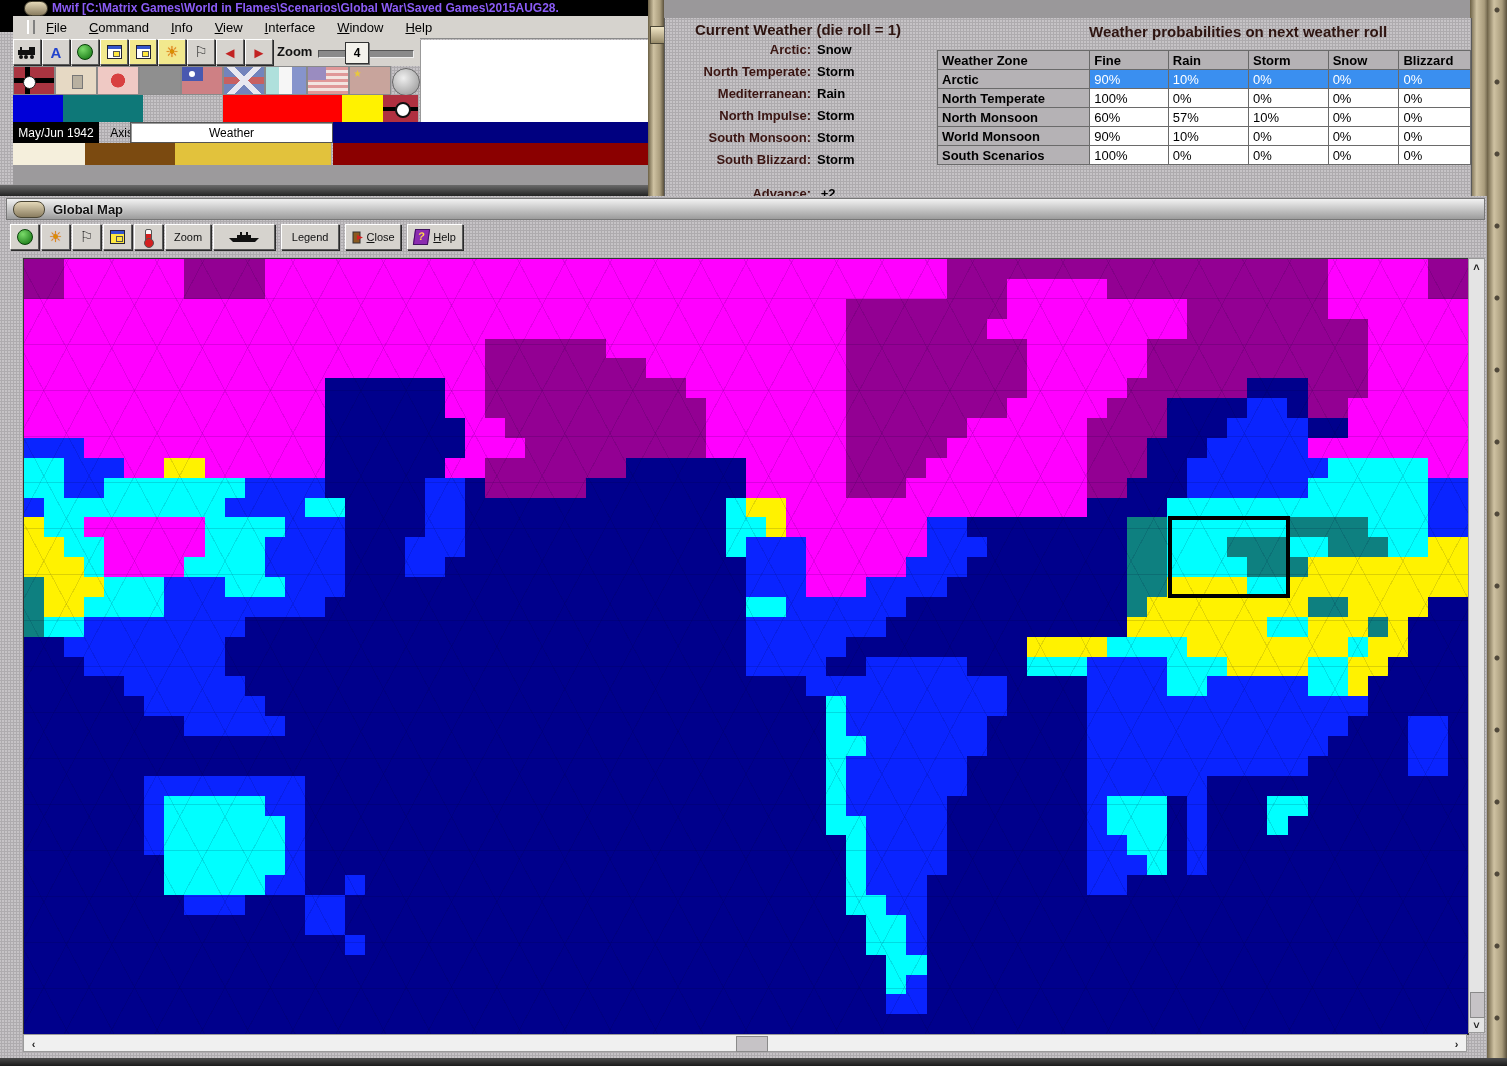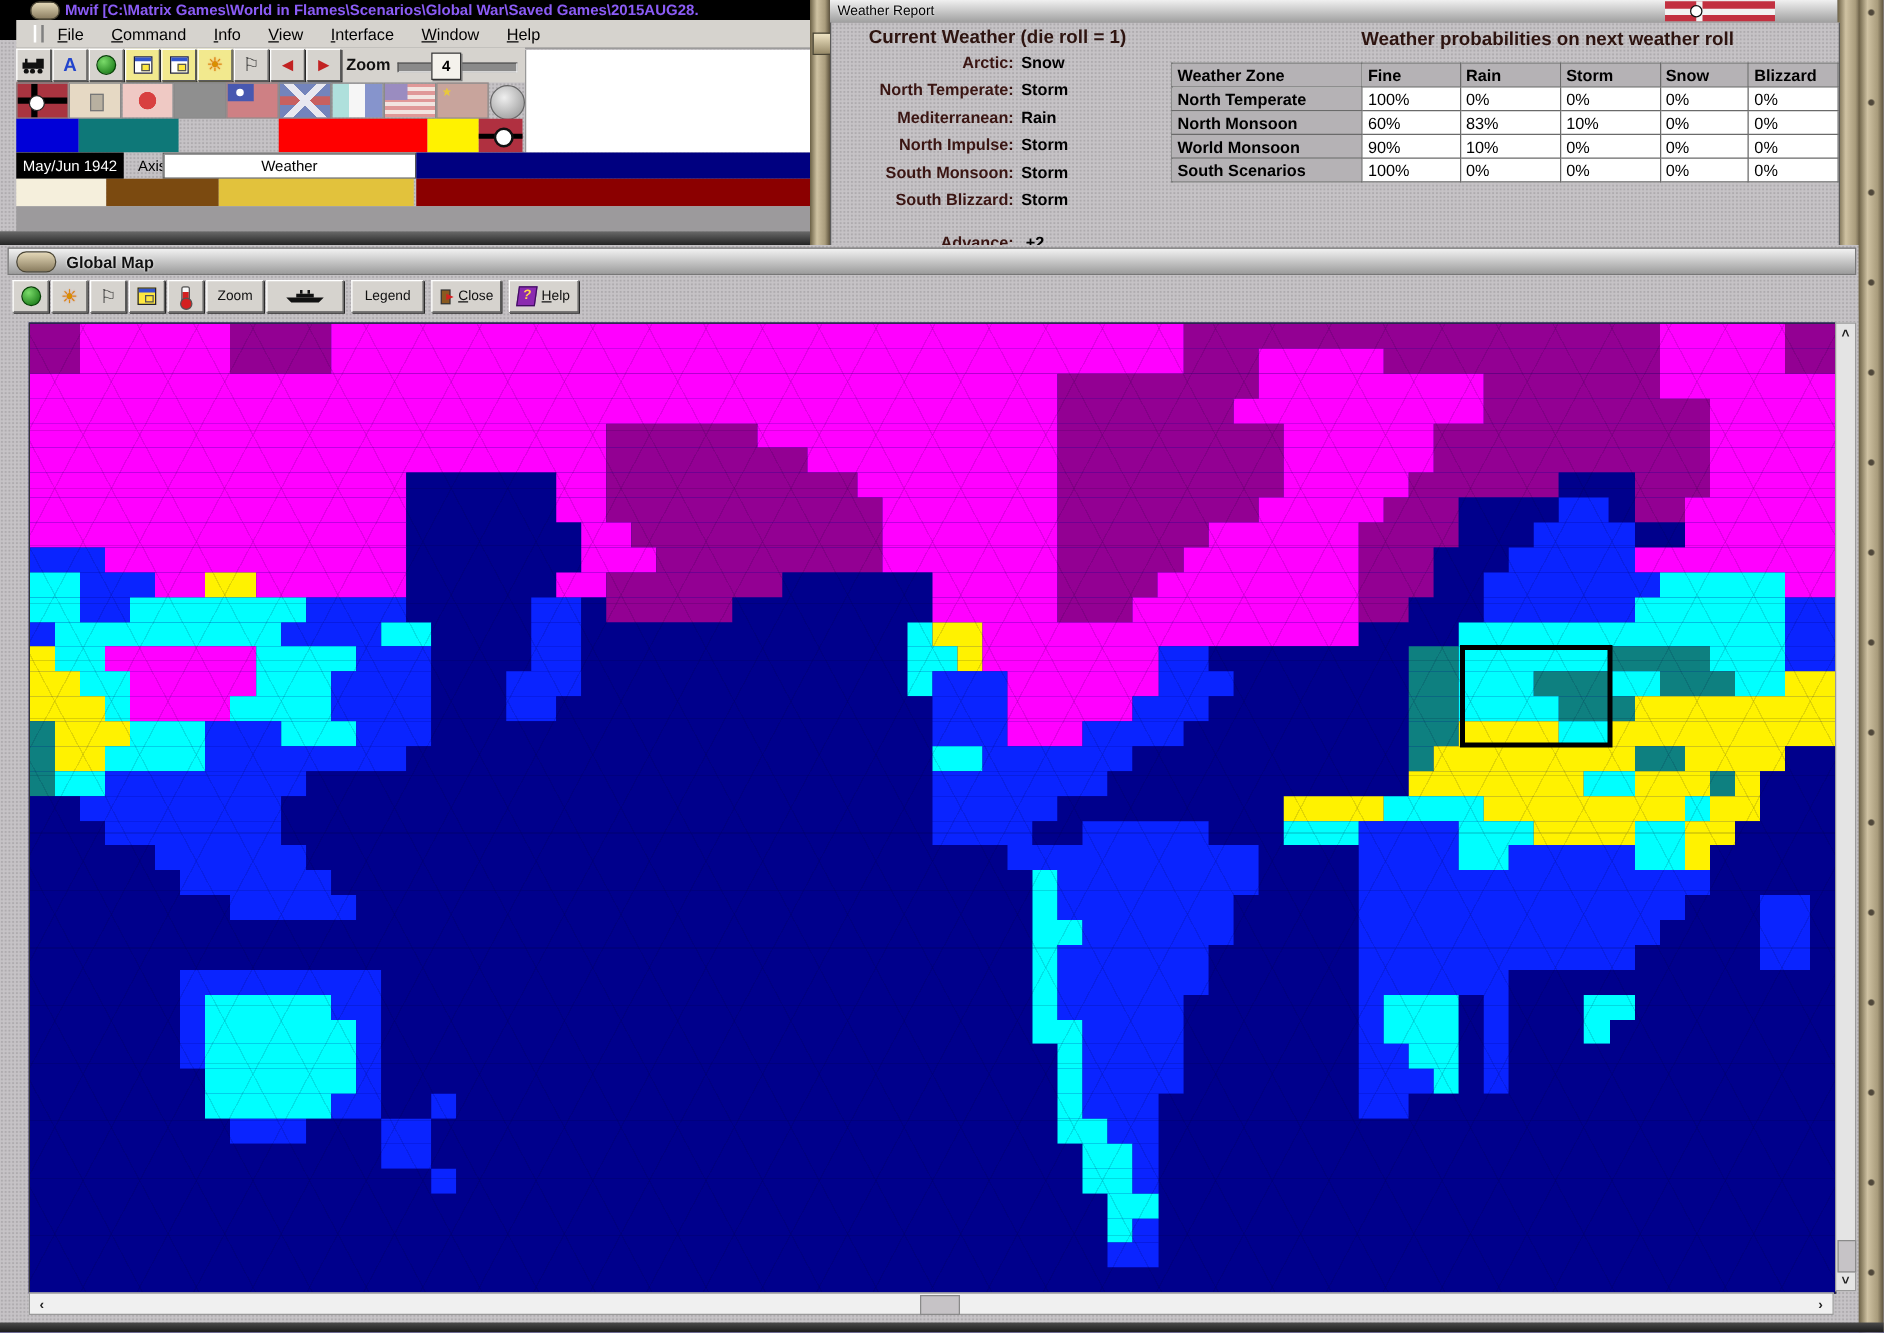--- a/index.html
+++ b/index.html
@@ -251,24 +251,20 @@
     <div class="abs" style="left:85px;top:143px;width:90px;height:22px;background:#7B4A10;"></div>
     <div class="abs" style="left:175px;top:143px;width:156px;height:22px;background:#E2C23C;"></div>
     <div class="abs" style="left:333px;top:143px;width:315px;height:22px;background:#8B0000;"></div>
     <div class="abs" style="left:13px;top:165px;width:635px;height:20px;background:#9C9A9C;"></div>
     <div class="abs" id="mw-bottom"></div>
   </div>
 
   <div class="abs" id="weather-window">
     <div class="abs tan" id="ww-left"></div>
     <div class="abs" id="ww-knob"></div>
-    <div class="abs" id="ww-titlebar">
-      <span id="ww-title-text">Weather Report</span>
-      <span id="ww-ensign"></span>
-    </div>
     <div class="abs tan" id="ww-right"></div>
 
     <div class="abs speck" id="ww-content">
       <div class="ww-heading" style="left:30px;top:3px;">Current Weather (die roll = 1)</div>
       <div class="ww-heading" style="left:424px;top:5px;">Weather probabilities on next weather roll</div>
 
       <div id="cw-list">
           <div class="cw-row" style="left: 0px; top: 24px;"><span class="cw-label">Arctic:</span><span class="cw-value">Snow</span></div>
           <div class="cw-row" style="left: 0px; top: 46px;"><span class="cw-label">North Temperate:</span><span class="cw-value">Storm</span></div>
           <div class="cw-row" style="left: 0px; top: 68px;"><span class="cw-label">Mediterranean:</span><span class="cw-value">Rain</span></div>
@@ -299,32 +295,40 @@
             <tr id="pt-head">
               <th>Weather Zone</th>
               <th>Fine</th>
               <th>Rain</th>
               <th>Storm</th>
               <th>Snow</th>
               <th>Blizzard</th>
             </tr>
           </thead>
         <tbody id="pt-body">
+            <tr class="sel">
+              <td class="zone">Arctic</td>
+              <td style="background: rgb(58, 143, 240);">90%</td>
+              <td style="background: rgb(58, 143, 240);">10%</td>
+              <td style="background: rgb(58, 143, 240);">0%</td>
+              <td style="background: rgb(58, 143, 240);">0%</td>
+              <td style="background: rgb(58, 143, 240);">0%</td>
+            </tr>
             <tr>
               <td class="zone">North Temperate</td>
               <td>100%</td>
               <td>0%</td>
               <td>0%</td>
               <td>0%</td>
               <td>0%</td>
             </tr>
             <tr>
               <td class="zone">North Monsoon</td>
               <td>60%</td>
-              <td>83%</td>
+              <td>57%</td>
               <td>10%</td>
               <td>0%</td>
               <td>0%</td>
             </tr>
             <tr>
               <td class="zone">World Monsoon</td>
               <td>90%</td>
               <td>10%</td>
               <td>0%</td>
               <td>0%</td>

